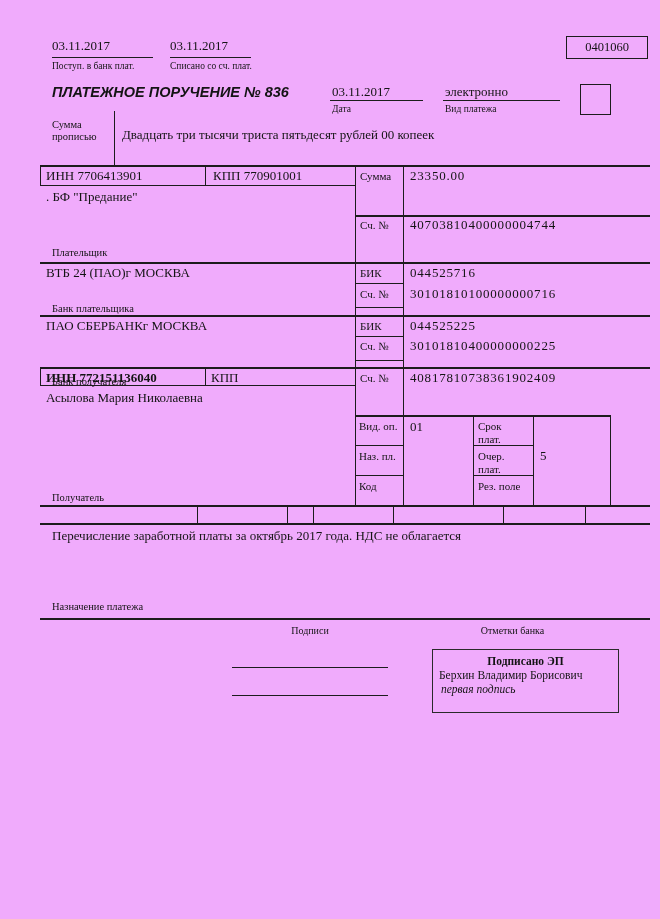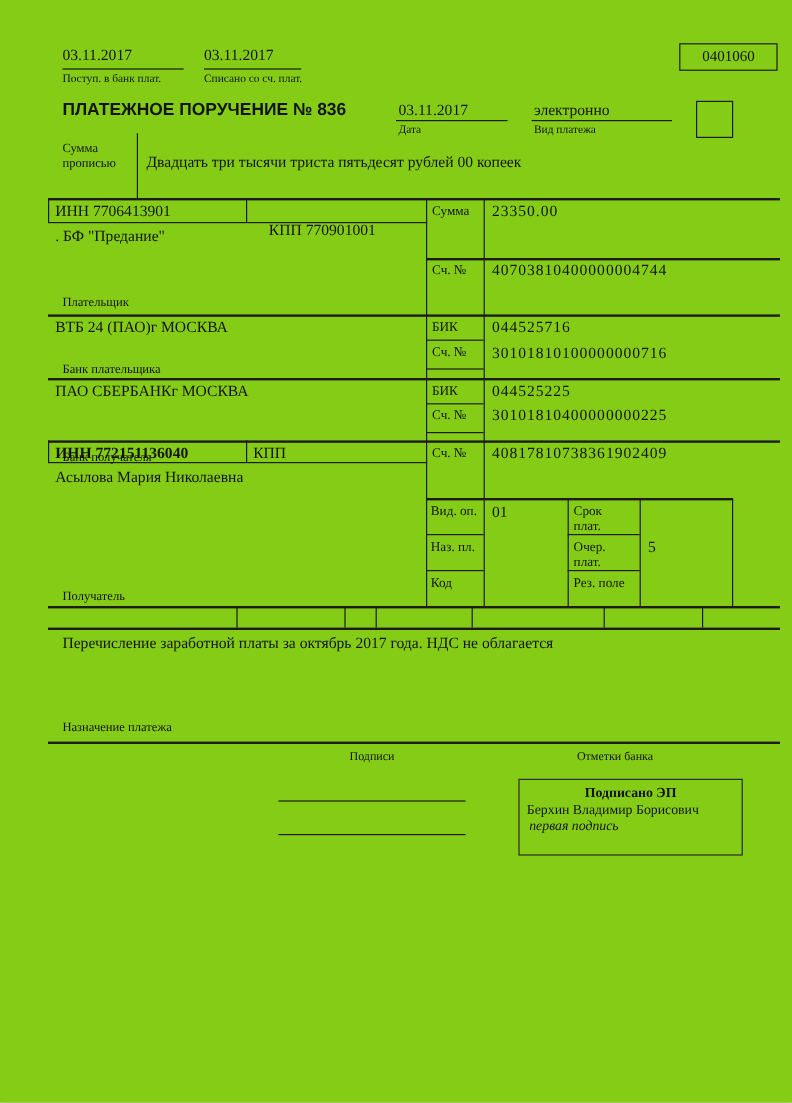--- a/index.html
+++ b/index.html
@@ -1,28 +1,28 @@
 <!DOCTYPE html>
 <html><head>
 <meta charset="utf-8">
 <style>
   html,body{margin:0;padding:0;background:#e8e8e8;}
   .page{
-    position:relative;width:660px;height:919px;background:#84cc16;
+    position:relative;width:660px;height:919px;background:#f0abfc;
     font-family:"Liberation Serif", serif;color:#141414;overflow:hidden;
     box-shadow:0 0 4px rgba(0,0,0,.3);
   }
   .abs{position:absolute;white-space:nowrap;}
   .prelines{white-space:pre-line;}
   .t13{font-size:13px;line-height:15px;}
   .t11{font-size:11px;line-height:13px;}
   .t10{font-size:10.5px;line-height:12px;}
   .t9{font-size:9.5px;line-height:11px;text-align:center;}
   .num{letter-spacing:0.8px;}
-  .title{font-family:"Liberation Sans", sans-serif;font-weight:bold;font-size:14.5px;}
+  .title{font-family:"Liberation Sans", sans-serif;font-weight:bold;font-size:14.5px;font-style:italic;}
   .hl{position:absolute;background:#1c1c1c;height:1px;}
   .hl2{position:absolute;background:#1c1c1c;height:2px;}
   .vl{position:absolute;background:#1c1c1c;width:1px;}
   .codebox{
     position:absolute;border:1.5px solid #1c1c1c;text-align:center;
     font-size:12.5px;line-height:20px;
   }
   .emptybox{position:absolute;border:1.5px solid #1c1c1c;}
   .bluebox{
     position:absolute;left:52px;top:622px;width:178px;
@@ -101,21 +101,21 @@
   <div class="vl" style="left:610px;top:415px;height:90px;"></div>
 
   <div class="vl" style="left:197px;top:505px;height:18px;"></div>
   <div class="vl" style="left:287px;top:505px;height:18px;"></div>
   <div class="vl" style="left:313px;top:505px;height:18px;"></div>
   <div class="vl" style="left:393px;top:505px;height:18px;"></div>
   <div class="vl" style="left:503px;top:505px;height:18px;"></div>
   <div class="vl" style="left:585px;top:505px;height:18px;"></div>
 
   <div class="abs t13" style="left:46px;top:168px;">ИНН 7706413901</div>
-  <div class="abs t13" style="left:224px;top:168px;margin-top:16px;">КПП 770901001</div>
+  <div class="abs t13" style="left:213px;top:168px;">КПП 770901001</div>
   <div class="abs t11" style="left:360px;top:170px;">Сумма</div>
   <div class="abs t13 num" style="left:410px;top:168px;">23350.00</div>
   <div class="abs t13" style="left:46px;top:189px;">. БФ "Предание"</div>
   <div class="abs t11" style="left:360px;top:219px;">Сч. №</div>
   <div class="abs t13 num" style="left:410px;top:217px;">40703810400000004744</div>
   <div class="abs t10" style="left:52px;top:247px;">Плательщик</div>
 
   <div class="abs t13" style="left:46px;top:265px;">ВТБ 24 (ПАО)г МОСКВА</div>
   <div class="abs t11" style="left:360px;top:267px;">БИК</div>
   <div class="abs t13 num" style="left:410px;top:265px;">044525716</div>

